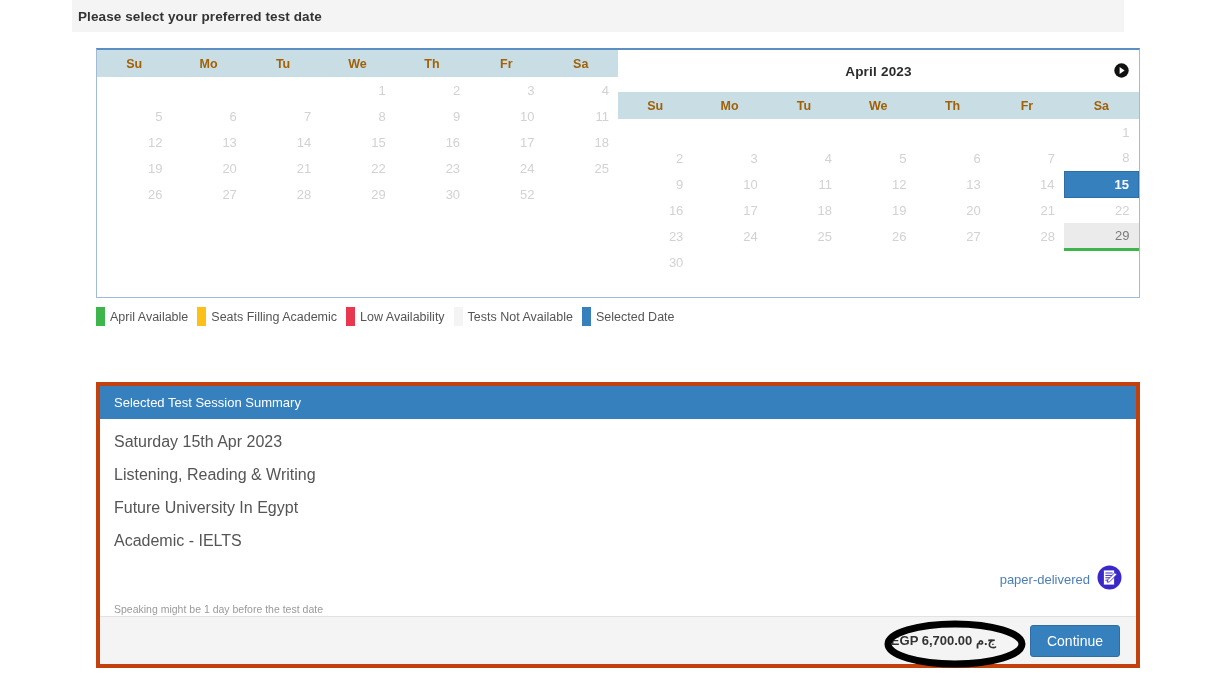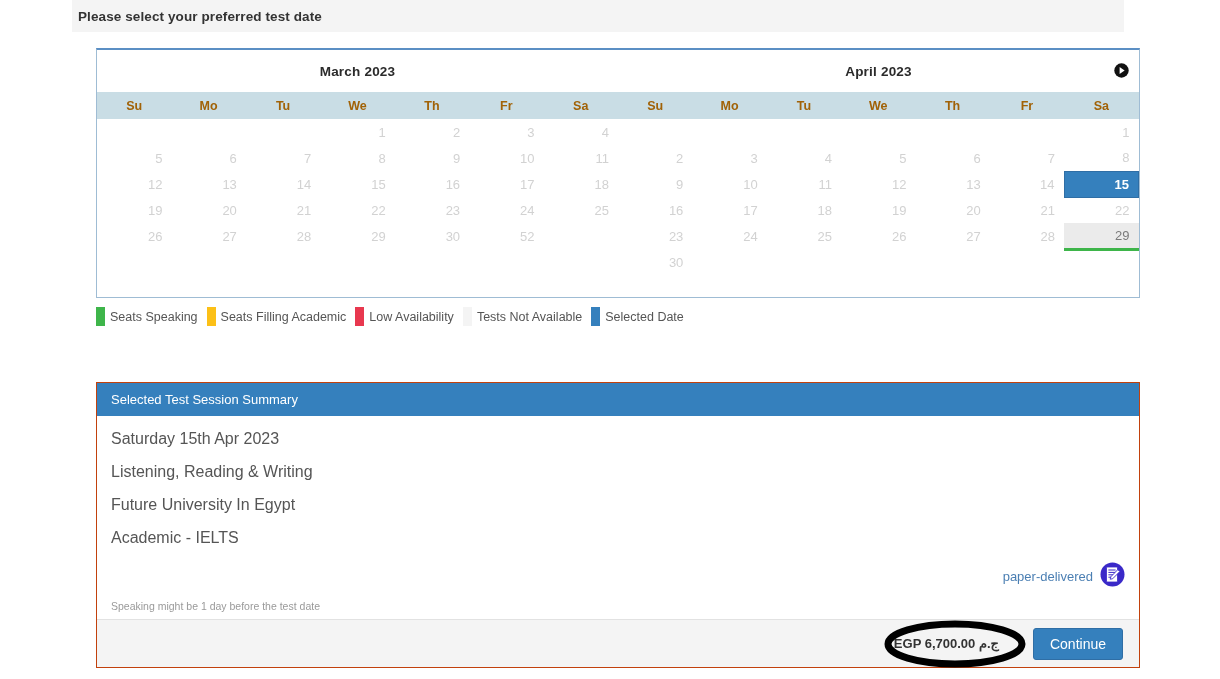--- a/index.html
+++ b/index.html
@@ -126,21 +126,21 @@
   }
   .legend .lbl { white-space: nowrap; }
 
   
   .summary-panel {
     position: absolute;
     left: 96px;
     top: 382px;
     width: 1044px;
     height: 286px;
-    border: 1px solid #c2410c;
+    border: 4px solid #c2410c;
     background: #ffffff;
     box-sizing: border-box;
   }
   .summary-header {
     background: #3580bd;
     color: #ffffff;
     font-size: 13px;
     height: 33px;
     display: flex;
     align-items: center;
@@ -217,21 +217,20 @@
 
 <div id="page">
 
   <div class="heading-band">
     <span class="heading-text">Please select your preferred test date</span>
   </div>
 
   <div class="calendar-panel">
 
     <div class="month m-left">
-      <div class="month-title">March 2023</div>
       <table class="cal">
         <thead>
           <tr>
             <th>Su</th>
             <th>Mo</th>
             <th>Tu</th>
             <th>We</th>
             <th>Th</th>
             <th>Fr</th>
             <th>Sa</th>
@@ -372,21 +371,21 @@
               <td class="empty"></td>
             </tr>
           </tbody>
       </table>
     </div>
   </div>
 
   <div class="legend">
       <div class="item">
         <span class="sw" style="background: rgb(62, 181, 74);"></span>
-        <span class="lbl">Seats Speaking</span>
+        <span class="lbl">April Available</span>
       </div>
       <div class="item">
         <span class="sw" style="background: rgb(252, 192, 23);"></span>
         <span class="lbl">Seats Filling Academic</span>
       </div>
       <div class="item">
         <span class="sw" style="background: rgb(232, 56, 79);"></span>
         <span class="lbl">Low Availability</span>
       </div>
       <div class="item">

